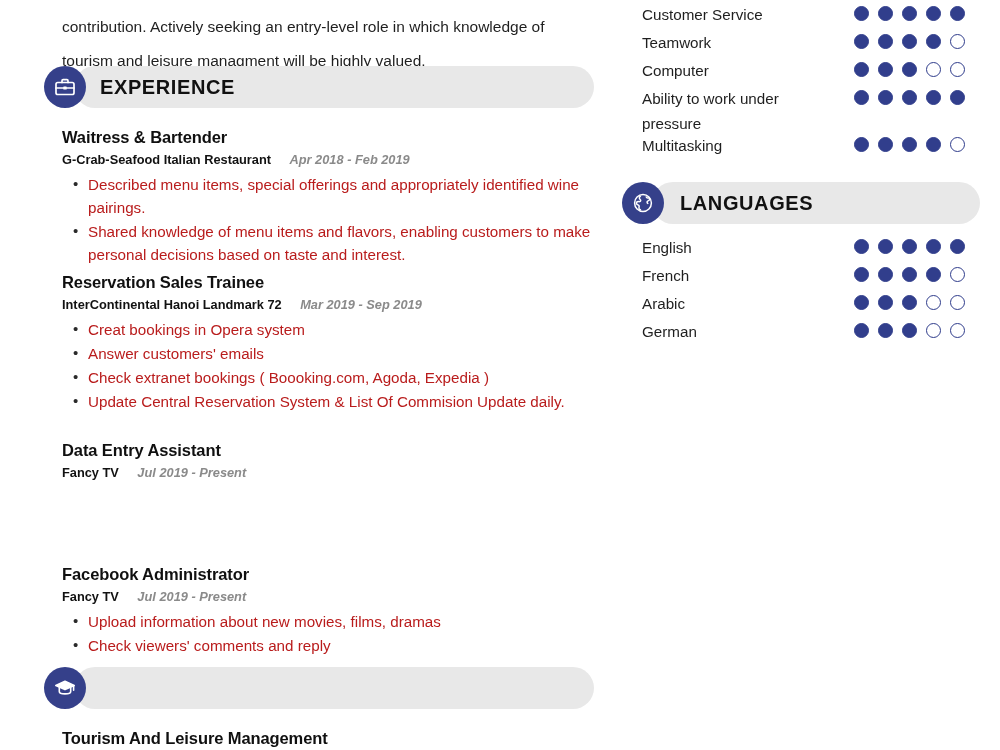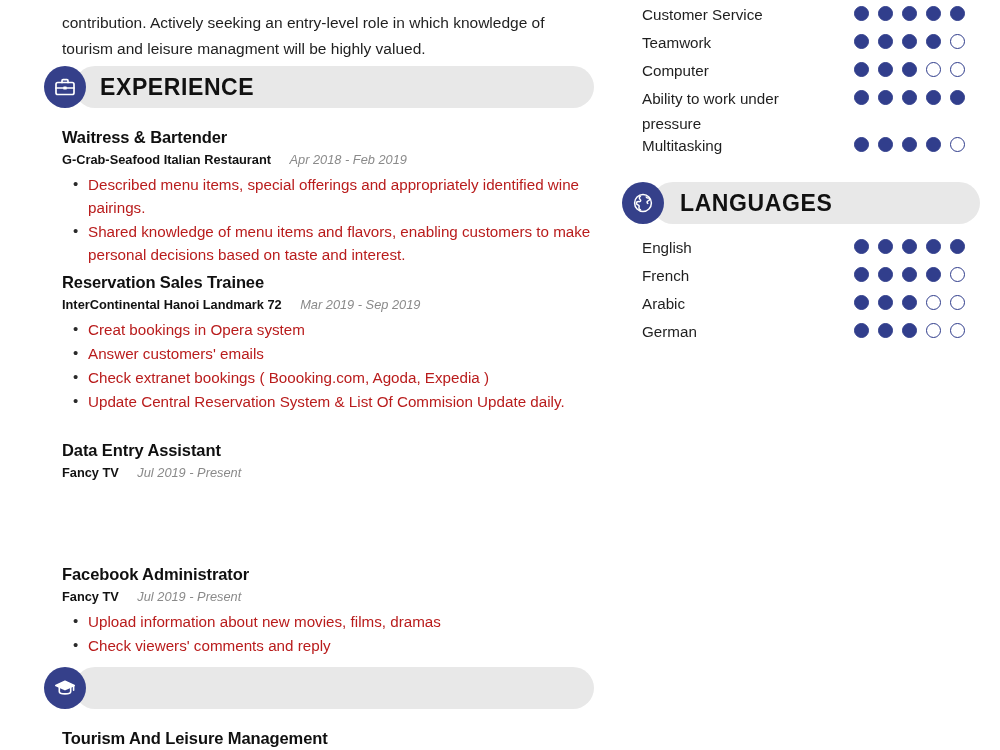--- a/index.html
+++ b/index.html
@@ -38,21 +38,21 @@
     height: 750px;
   }
 
   
   .summary {
     position: absolute;
     left: 62px;
     top: -6px;
     width: 530px;
     font-size: 15.5px;
-    line-height: 26px;
+    line-height: 34px;
     color: #1f1f1f;
   }
 
   
   .section-header {
     position: absolute;
     height: 42px;
   }
   .section-header .pill {
     position: absolute;
@@ -76,21 +76,21 @@
     z-index: 2;
   }
   .section-header .badge svg {
     display: block;
   }
   .section-header .title {
     position: absolute;
     top: 0;
     height: 42px;
     line-height: 42px;
-    font-size: 23px;
+    font-size: 20px;
     font-weight: bold;
     letter-spacing: 0.6px;
     color: #111111;
     z-index: 3;
     white-space: nowrap;
   }
 
   
   .entry {
     position: absolute;
@@ -111,21 +111,21 @@
     white-space: nowrap;
   }
   .entry-company {
     font-size: 12.8px;
     font-weight: bold;
     color: #121212;
     margin-top: 32px;
   }
   .entry-dates {
     font-size: 12.8px;
-    font-weight: normal;
+    font-weight: bold;
     font-style: italic;
     color: #8a8a8a;
     margin-left: 14px;
   }
   .entry-bullets {
     list-style: none;
     margin: 4px 0 0 0;
     padding: 0;
   }
   .entry-bullets li {

